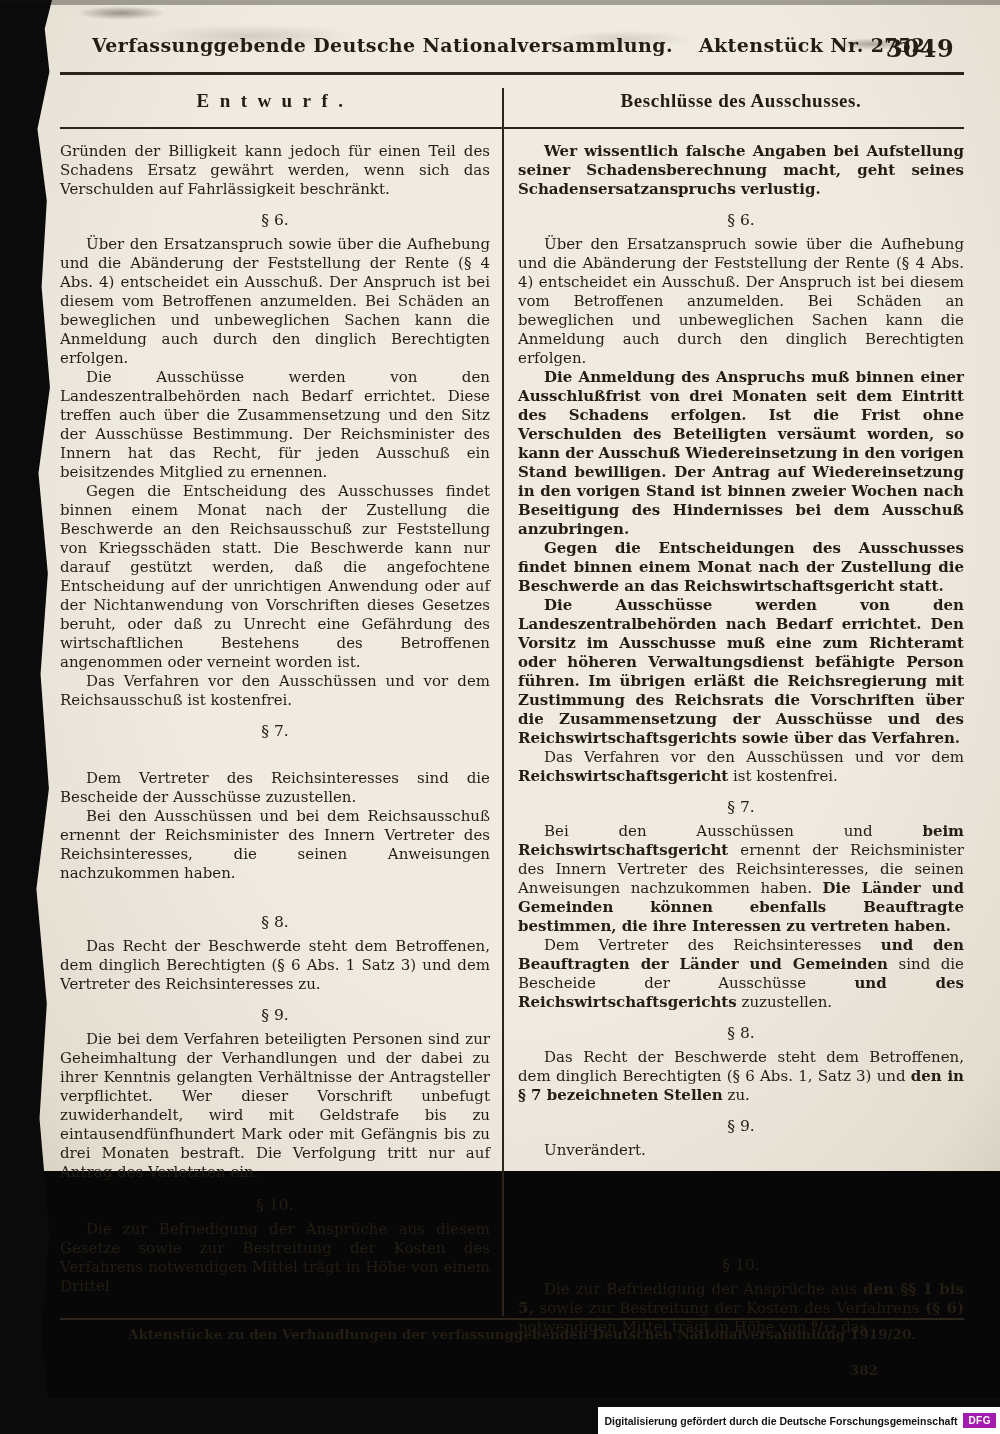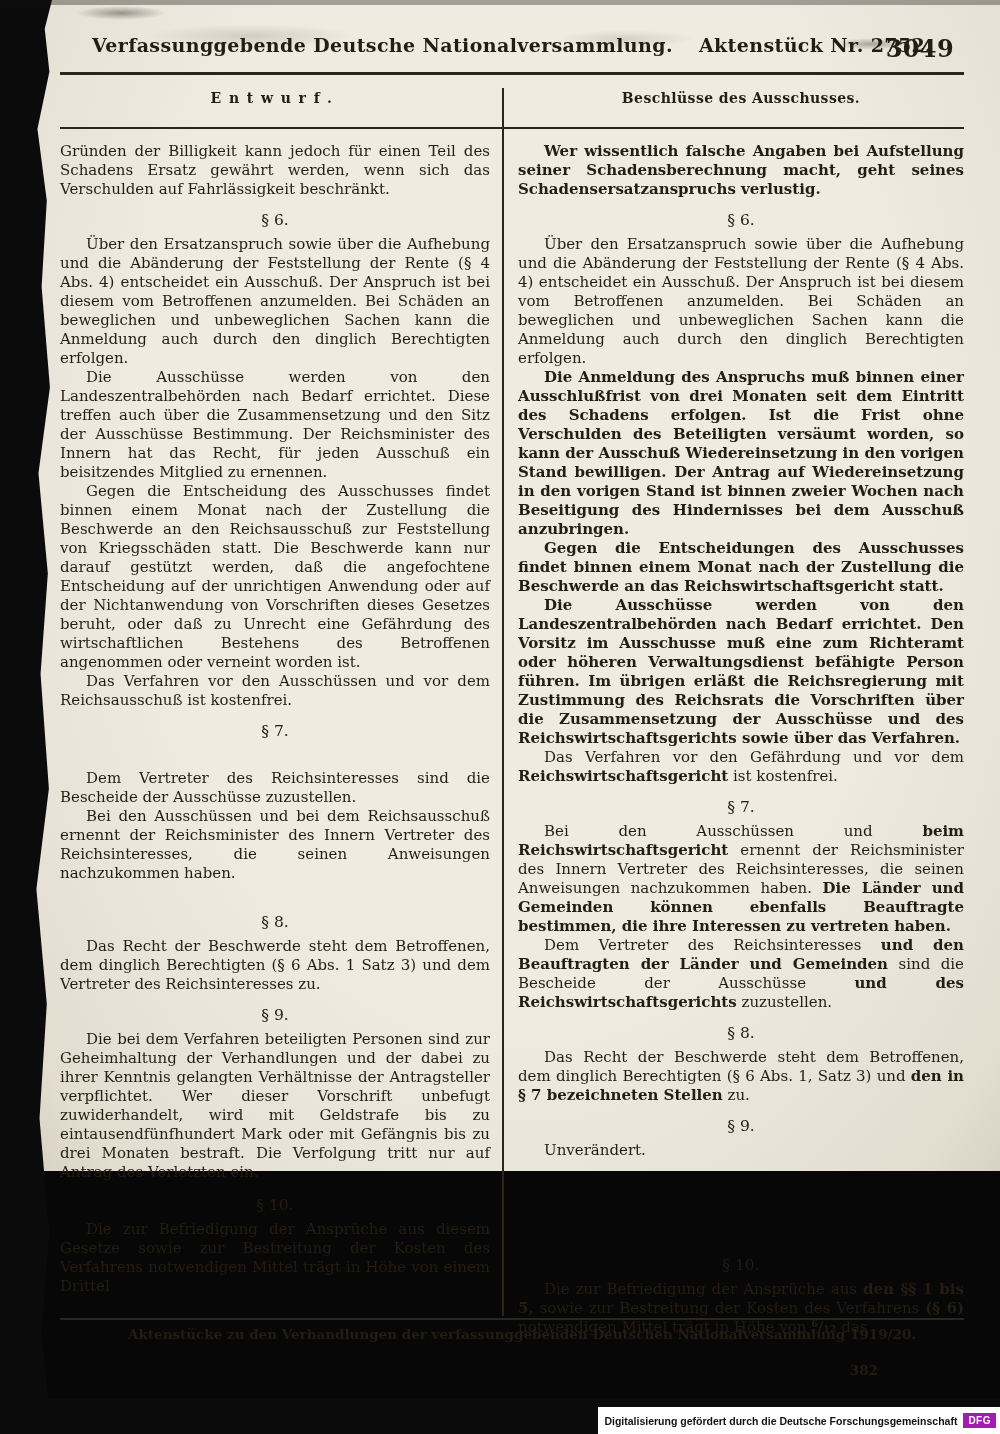--- a/index.html
+++ b/index.html
@@ -33,21 +33,21 @@
   }
   .rule{position:absolute;left:24px;right:36px;background:#2c251b;}
   .rule-top{top:72px;height:3px;}
   .rule-heads{top:127px;height:2px;}
   .rule-foot{top:1318px;height:2px;}
   
   .colheads{
     position:absolute;top:90px;left:24px;right:36px;
     display:grid;grid-template-columns:430px 28px 446px;
   }
-  .colhead{font-size:14px;text-align:center;font-weight:bold;}
+  .colhead{font-size:19px;text-align:center;font-weight:bold;font-family:Liberation Serif, serif;}
   .colhead.left{grid-column:1;letter-spacing:.55em;}
   .colhead.right{grid-column:3;letter-spacing:.03em;}
   
   .divider{position:absolute;left:466px;top:88px;height:1228px;width:2px;background:#2c251b;}
   .col{position:absolute;top:142px;font-size:15px;line-height:19px;text-align:justify;}
   .col-left{left:24px;width:430px;}
   .col-right{left:482px;width:446px;}
   .para{margin:0;text-indent:26px;}
   .para.noindent{text-indent:0;}
   .b{font-weight:bold;}
@@ -118,21 +118,21 @@
       <div class="sec-h" style="margin-top: 14px;">§ 10.</div>
       <p class="para"><span>Die zur Befriedigung der Ansprüche aus diesem Gesetze sowie zur Bestreitung der Kosten des Verfahrens notwendigen Mittel trägt in Höhe von einem Drittel</span></p>
     </div>
   <div class="col col-right" id="col-right">
       <p class="para"><span class="b">Wer wissentlich falsche Angaben bei Aufstellung seiner Schadensberechnung macht, geht seines Schadensersatzanspruchs verlustig.</span></p>
       <div class="sec-h">§ 6.</div>
       <p class="para"><span>Über den Ersatzanspruch sowie über die Aufhebung und die Abänderung der Feststellung der Rente (§ 4 Abs. 4) entscheidet ein Ausschuß. Der Anspruch ist bei diesem vom Betroffenen anzumelden. Bei Schäden an beweglichen und unbeweglichen Sachen kann die Anmeldung auch durch den dinglich Berechtigten erfolgen.</span></p>
       <p class="para"><span class="b">Die Anmeldung des Anspruchs muß binnen einer Ausschlußfrist von drei Monaten seit dem Eintritt des Schadens erfolgen. Ist die Frist ohne Verschulden des Beteiligten versäumt worden, so kann der Ausschuß Wiedereinsetzung in den vorigen Stand bewilligen. Der Antrag auf Wiedereinsetzung in den vorigen Stand ist binnen zweier Wochen nach Beseitigung des Hindernisses bei dem Ausschuß anzubringen.</span></p>
       <p class="para"><span class="b">Gegen die Entscheidungen des Ausschusses findet binnen einem Monat nach der Zustellung die Beschwerde an das Reichswirtschaftsgericht statt.</span></p>
       <p class="para"><span class="b">Die Ausschüsse werden von den Landeszentralbehörden nach Bedarf errichtet. Den Vorsitz im Ausschusse muß eine zum Richteramt oder höheren Verwaltungsdienst befähigte Person führen. Im übrigen erläßt die Reichsregierung mit Zustimmung des Reichsrats die Vorschriften über die Zusammensetzung der Ausschüsse und des Reichswirtschaftsgerichts sowie über das Verfahren.</span></p>
-      <p class="para"><span>Das Verfahren vor den Gefährdung und vor dem </span><span class="b">Reichswirtschaftsgericht</span><span> ist kostenfrei.</span></p>
+      <p class="para"><span>Das Verfahren vor den Ausschüssen und vor dem </span><span class="b">Reichswirtschaftsgericht</span><span> ist kostenfrei.</span></p>
       <div class="sec-h">§ 7.</div>
       <p class="para"><span>Bei den Ausschüssen und </span><span class="b">beim Reichswirtschaftsgericht</span><span> ernennt der Reichsminister des Innern Vertreter des Reichsinteresses, die seinen Anweisungen nachzukommen haben. </span><span class="b">Die Länder und Gemeinden können ebenfalls Beauftragte bestimmen, die ihre Interessen zu vertreten haben.</span></p>
       <p class="para"><span>Dem Vertreter des Reichsinteresses </span><span class="b">und den Beauftragten der Länder und Gemeinden</span><span> sind die Bescheide der Ausschüsse </span><span class="b">und des Reichswirtschaftsgerichts</span><span> zuzustellen.</span></p>
       <div class="sec-h">§ 8.</div>
       <p class="para"><span>Das Recht der Beschwerde steht dem Betroffenen, dem dinglich Berechtigten (§ 6 Abs. 1, Satz 3) und </span><span class="b">den in § 7 bezeichneten Stellen</span><span> zu.</span></p>
       <div class="sec-h">§ 9.</div>
       <p class="para"><span>Unverändert.</span></p>
       <div class="sec-h" style="margin-top: 96px;">§ 10.</div>
       <p class="para"><span>Die zur Befriedigung der Ansprüche aus </span><span class="b">den §§ 1 bis 5,</span><span> sowie zur Bestreitung der Kosten des Verfahrens </span><span class="b">(§ 6)</span><span> notwendigen Mittel trägt in Höhe von </span><span class="b">⁶/₁₂</span><span> das</span></p>
     </div>

